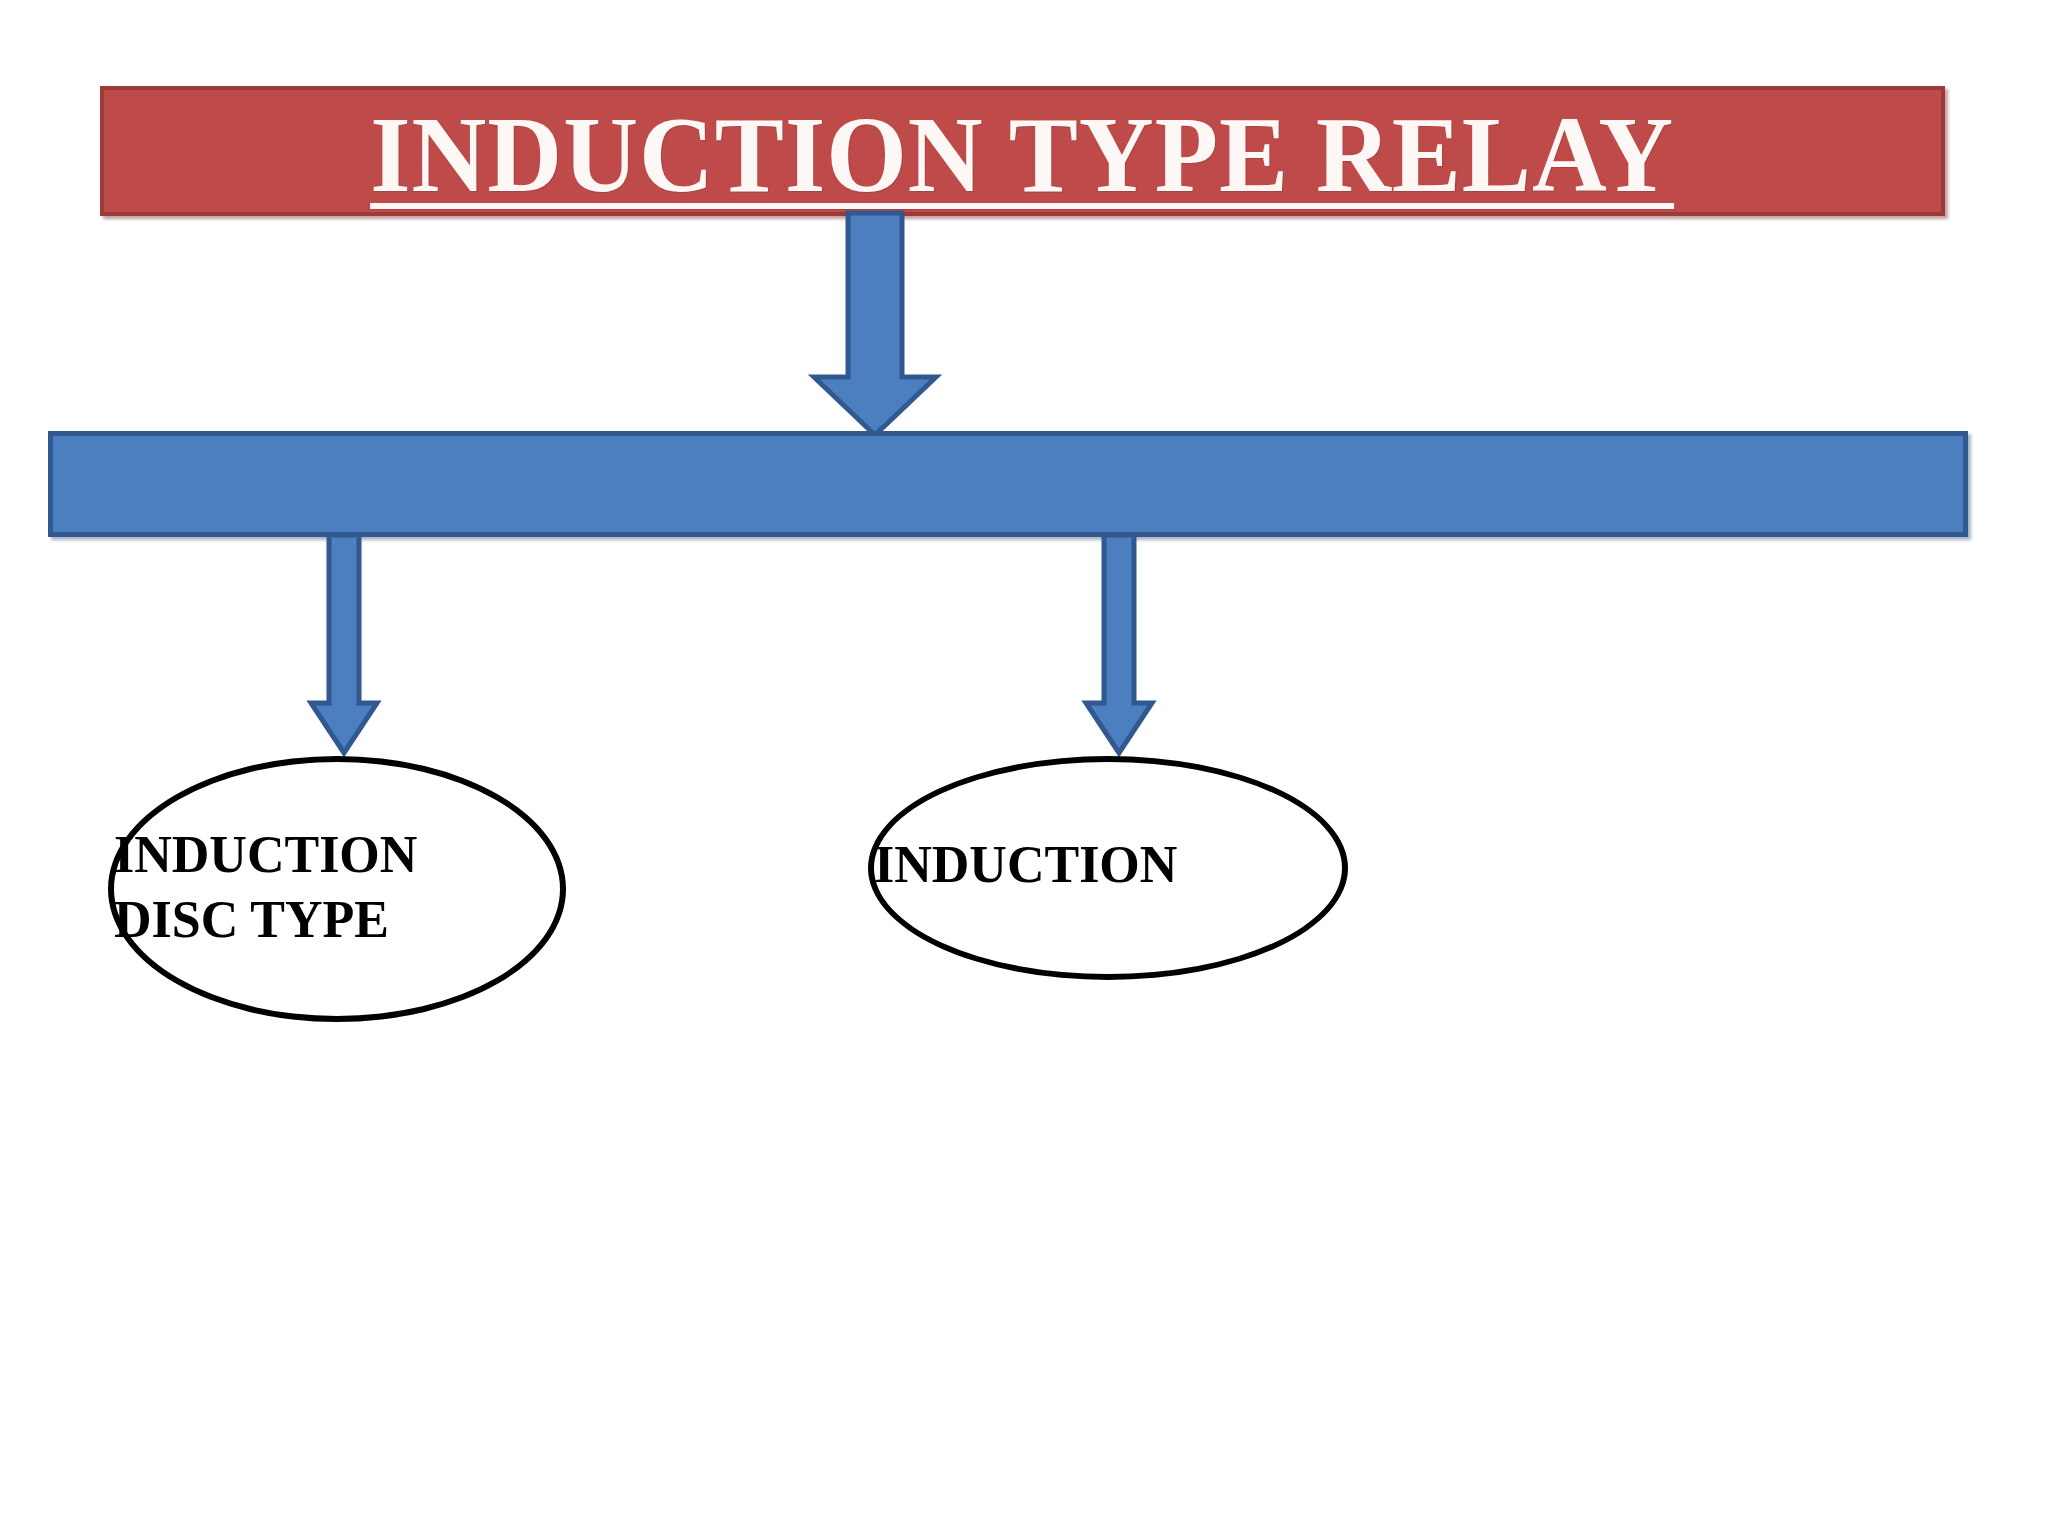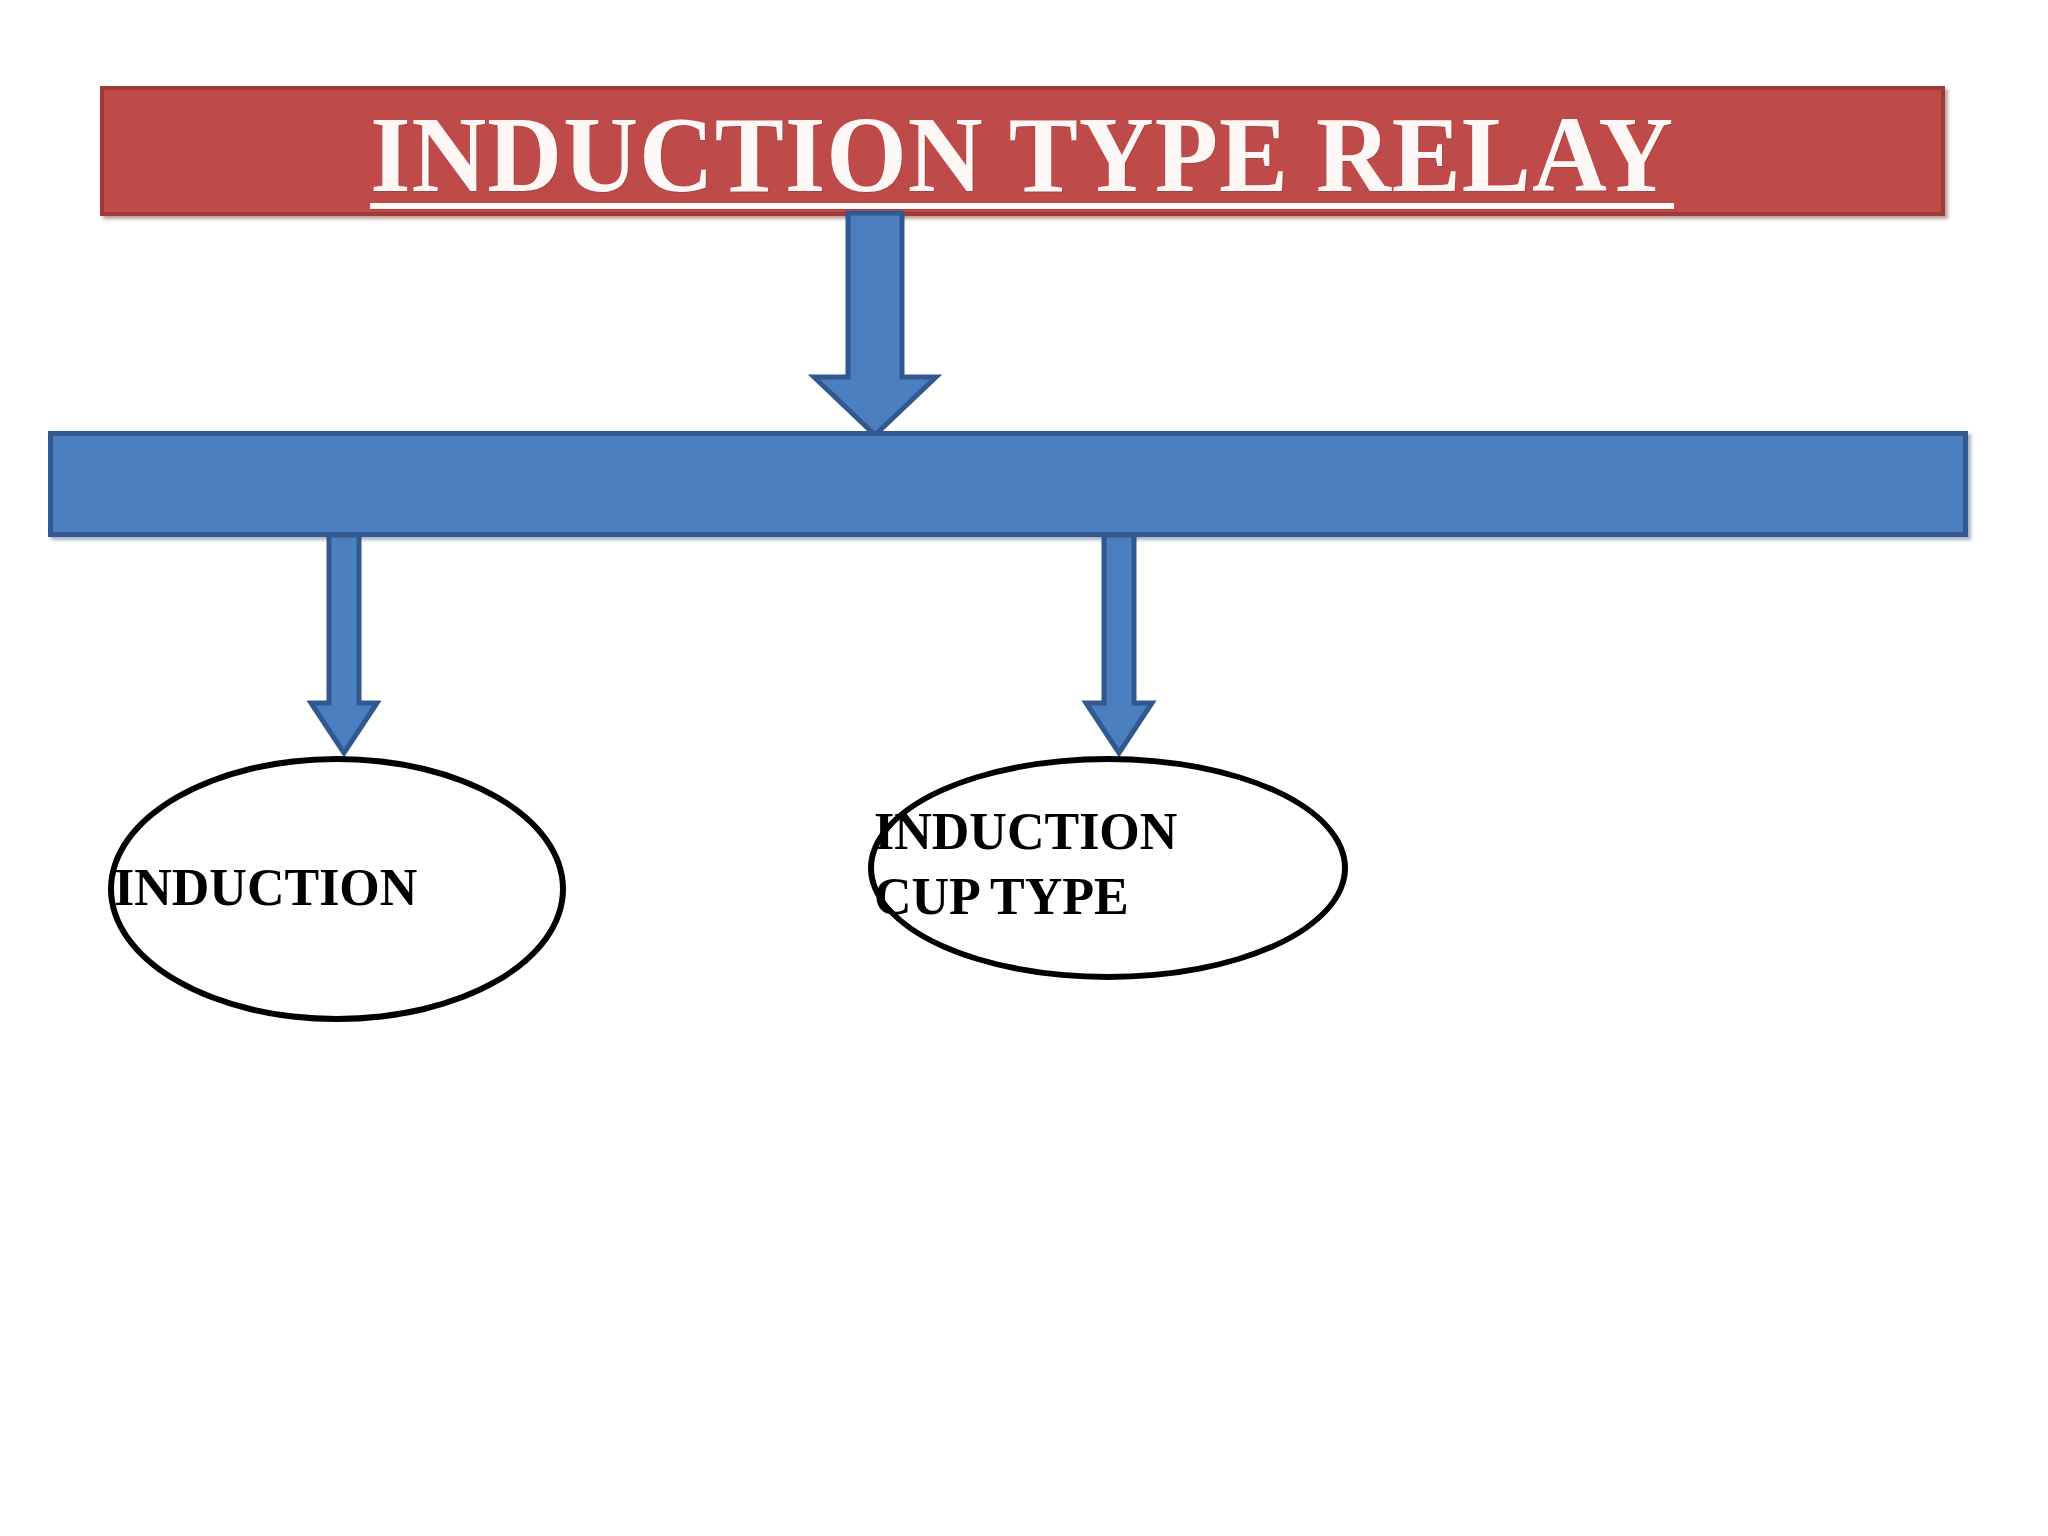--- a/index.html
+++ b/index.html
@@ -117,20 +117,20 @@
   <svg class="arrow-svg" style="left:308px; top:505px;" width="72" height="224" viewBox="0 0 72 224">
     <polygon class="arrow-body" points="21,2 51,2 51,170 69,170 36,220 3,170 21,170"></polygon>
   </svg>
 
   <svg class="arrow-svg" style="left:1083px; top:505px;" width="72" height="224" viewBox="0 0 72 224">
     <polygon class="arrow-body" points="21,2 51,2 51,170 69,170 36,220 3,170 21,170"></polygon>
   </svg>
 
   <div id="node-disc" class="node-ellipse">
     <div class="node-label">INDUCTION</div>
+    <div class="node-label">DISC TYPE</div>
   </div>
 
   <div id="node-cup" class="node-ellipse">
     <div class="node-label">INDUCTION</div>
-    <div class="node-label">CUP TYPE</div>
   </div>
 
 </div>
 
 </body></html>

